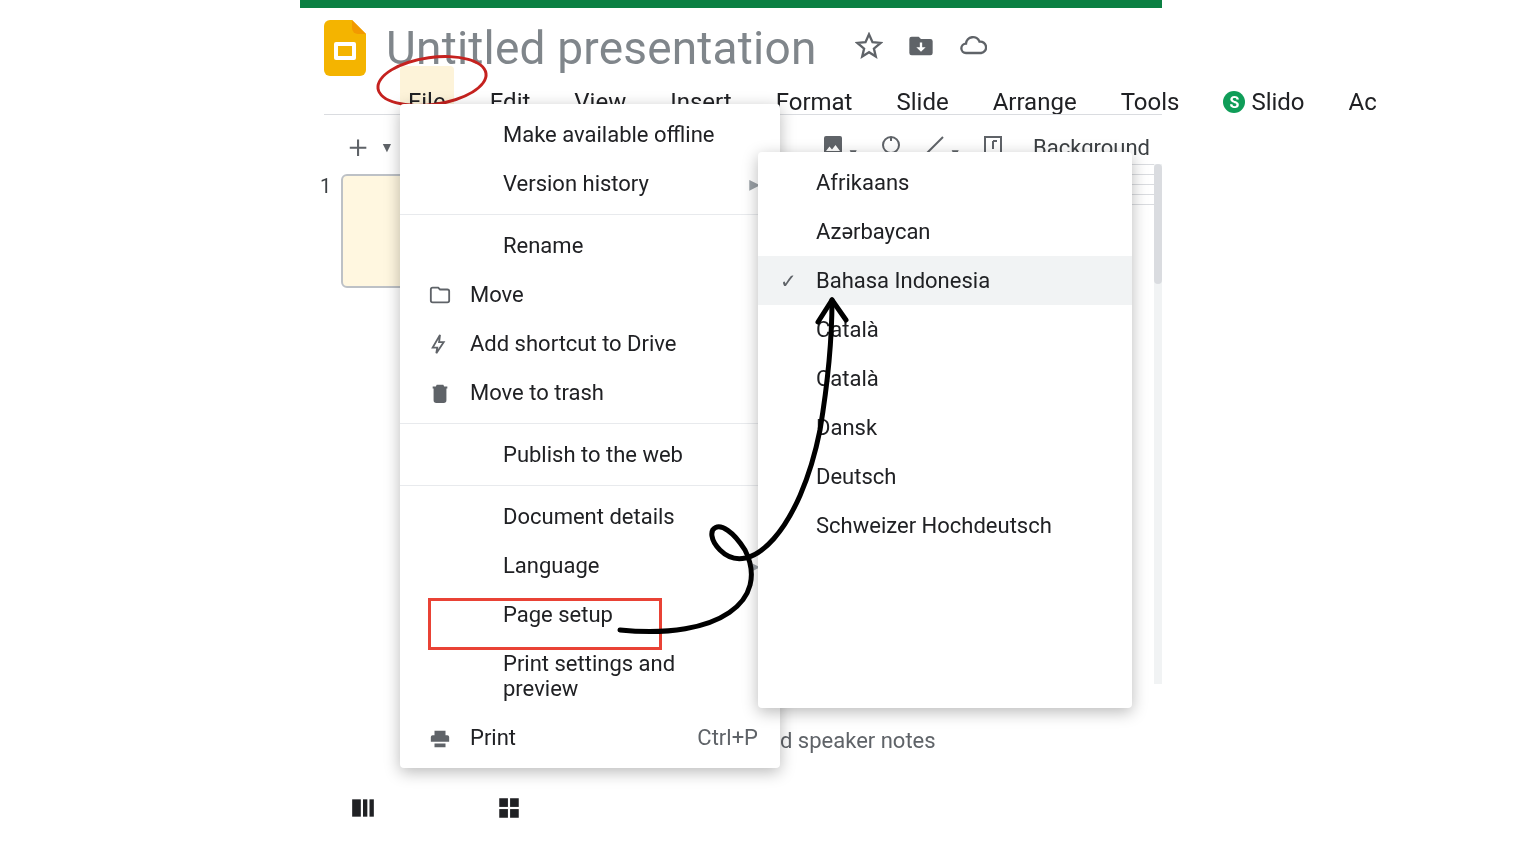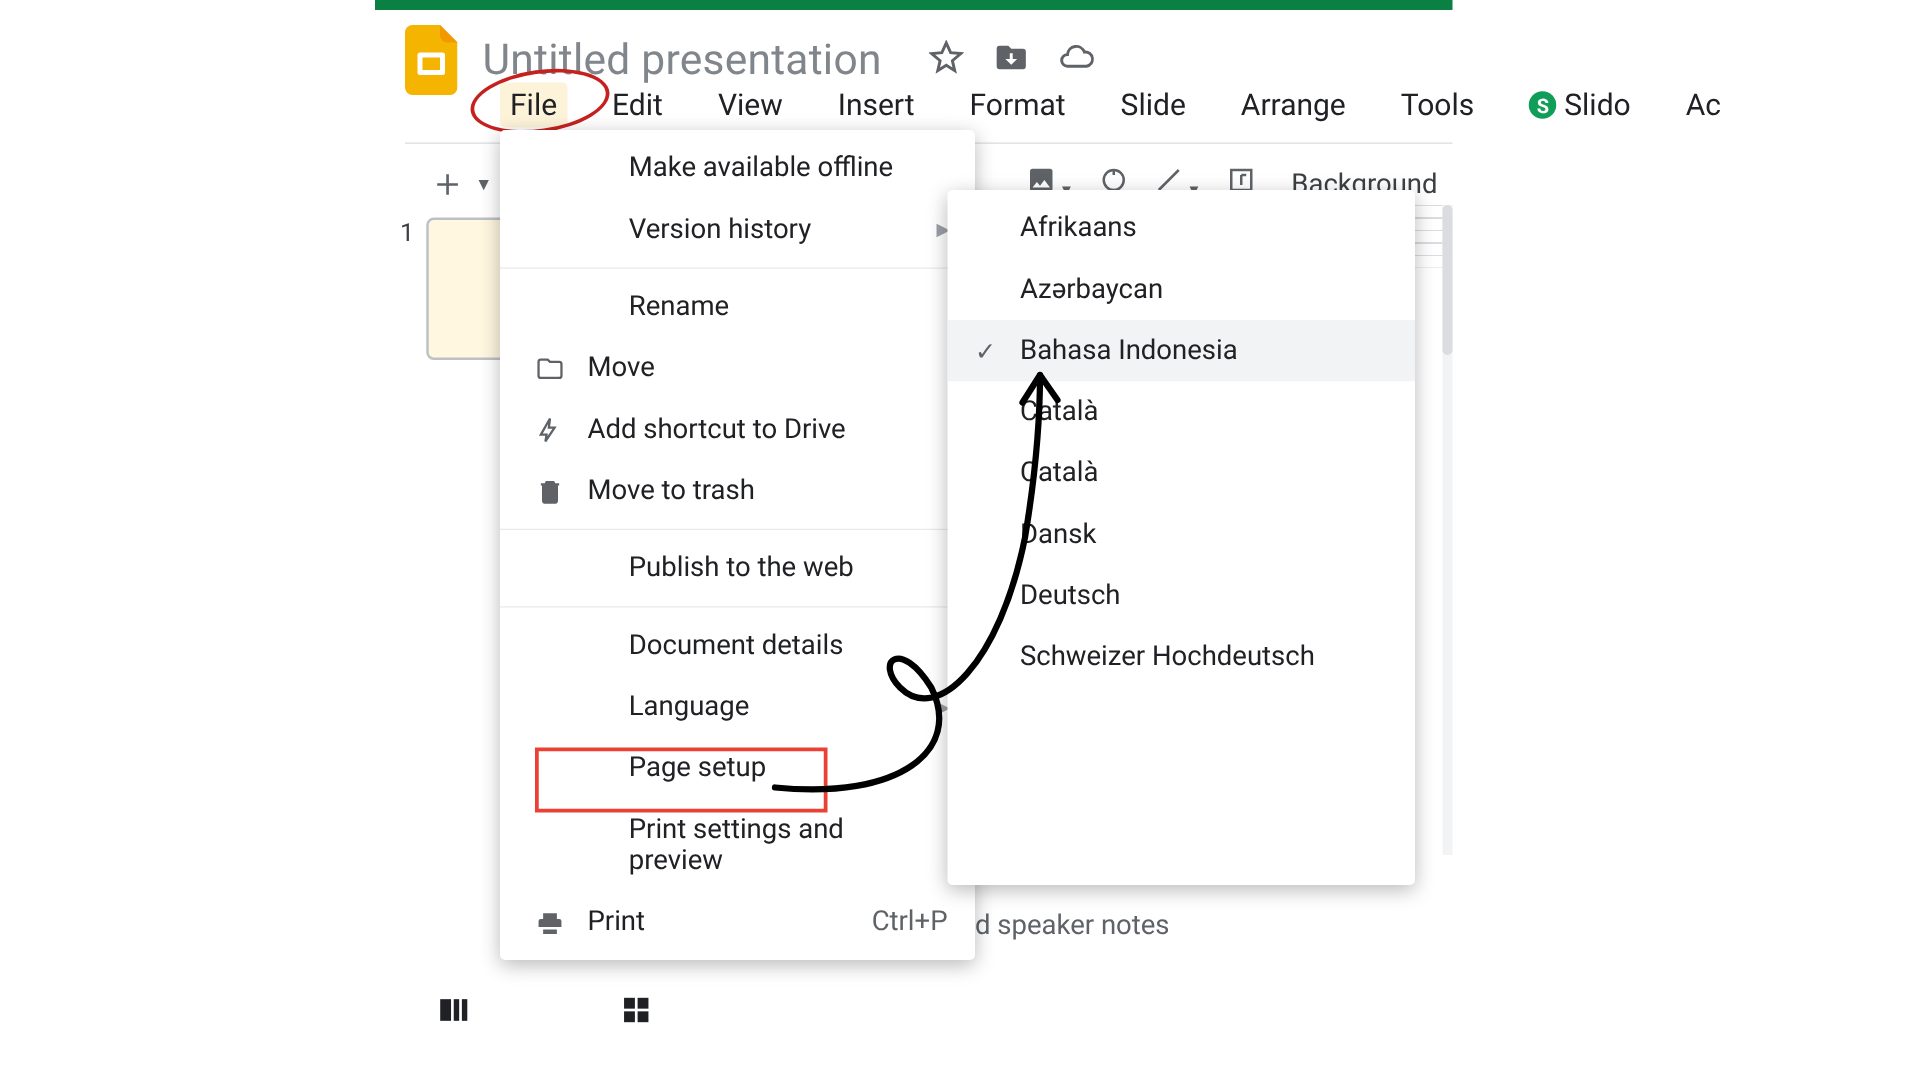--- a/index.html
+++ b/index.html
@@ -27,31 +27,31 @@
   
   .title-row {
     position: absolute;
     left: 24px; top: 20px;
     display:flex; align-items:center; gap:20px;
   }
   .logo {
     width:42px; height:56px;
   }
   .doc-title {
-    font-size:34px; color:#80868b; font-weight:400; letter-spacing:.2px;
+    font-size:46px; color:#80868b; font-weight:400; letter-spacing:.2px;
   }
   .title-icons { display:flex; gap:24px; align-items:center; margin-left:18px;}
   .title-icons svg { width:28px; height:28px; fill:#5f6368;}
   
   .menubar {
     position:absolute; left:100px; top:66px;
     display:flex; gap:28px; align-items:center;
     font-size:24px; color:#202124;
   }
-  .menubar .item { padding:4px 8px; border-radius:4px; cursor:pointer;}
+  .menubar .item { padding:22px 8px; border-radius:4px; cursor:pointer;}
   .menubar .file {
     background:#fdf3d9; color:#202124;
   }
   .slido-dot{
     width:22px;height:22px;border-radius:50%;background:#0f9d58;
     display:inline-flex;align-items:center;justify-content:center;
     color:#fff;font-weight:700;font-size:16px;margin-right:6px;
   }
   .slido{display:flex;align-items:center;}
   

